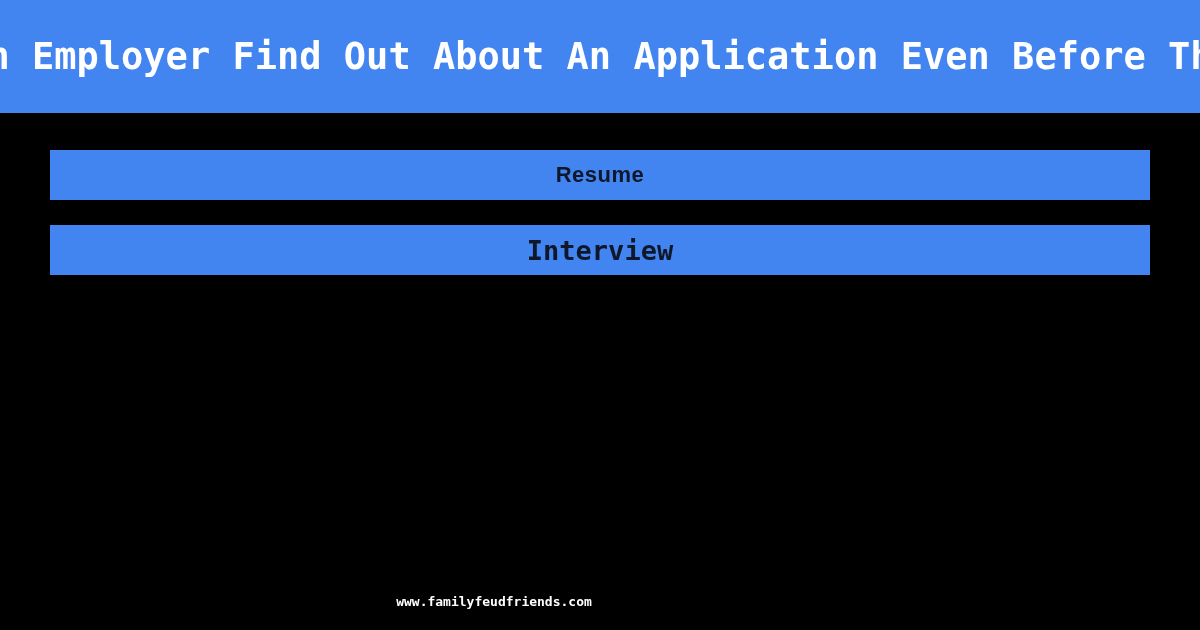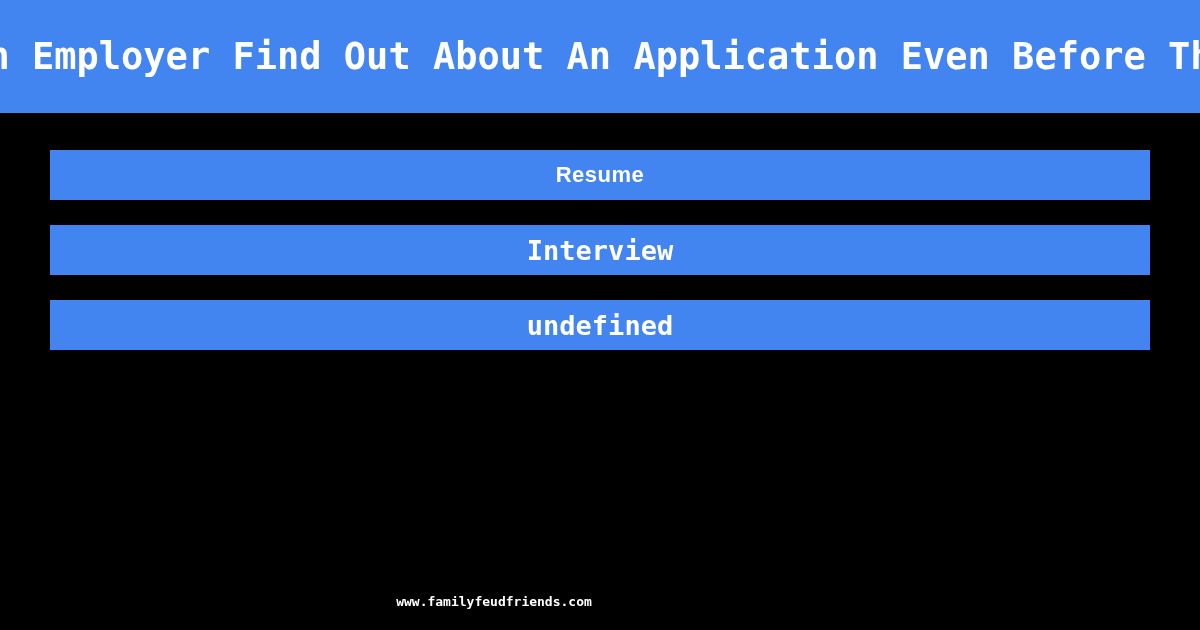--- a/index.html
+++ b/index.html
@@ -58,21 +58,21 @@
     display: flex;
     align-items: center;
     justify-content: center;
     box-sizing: border-box;
   }
   .answer-bar.slot-1 { top: 37px; }
   .answer-bar.slot-2 { top: 112px; }
   .answer-bar.slot-3 { top: 187px; }
 
   .answer-text {
-    color: #ffffff;
+    color: #0f172a;
     font-weight: bold;
     line-height: 1;
     white-space: nowrap;
   }
   .answer-text.style-sans {
     font-family: "Liberation Sans", sans-serif;
     font-size: 22px;
     letter-spacing: 0.5px;
   }
   .answer-text.style-mono {
@@ -111,21 +111,18 @@
 <div class="answer-board">
 
   <div class="answer-bar slot-1">
     <span class="answer-text style-sans">Resume</span>
   </div>
 
   <div class="answer-bar slot-2">
     <span class="answer-text style-mono">Interview</span>
   </div>
 
-  <div class="answer-bar slot-3">
-    <span class="answer-text style-mono">undefined</span>
-  </div>
 
 </div>
 
 <div class="footer">
   <span class="footer-url">www.familyfeudfriends.com</span>
 </div>
 
 </body></html>

